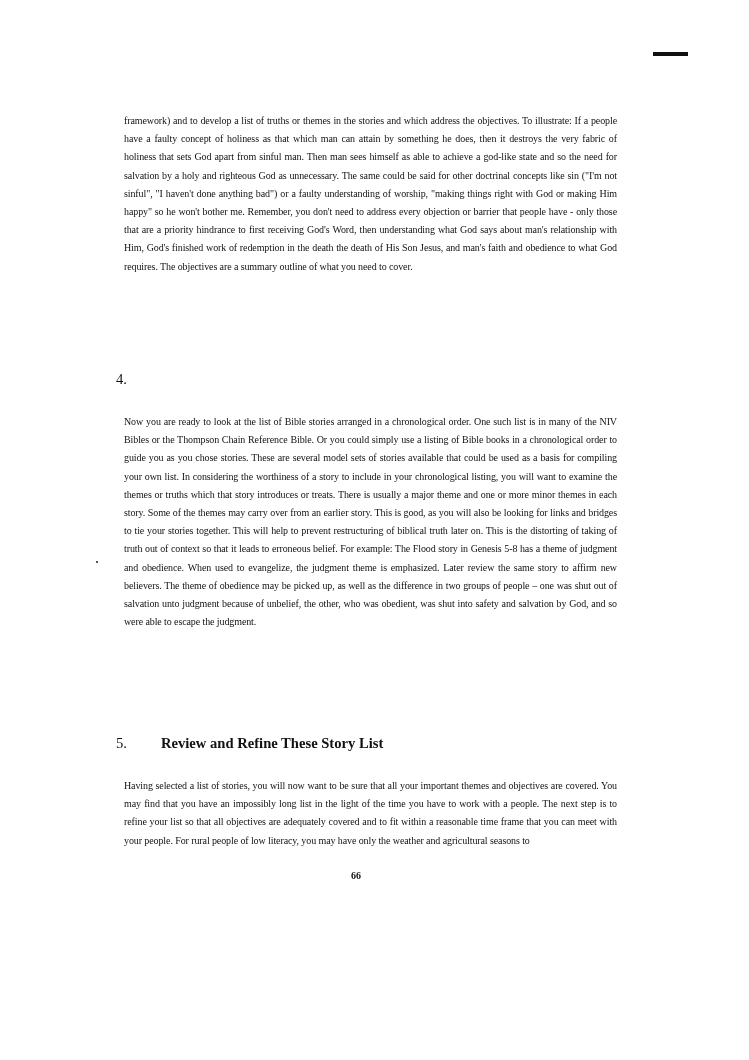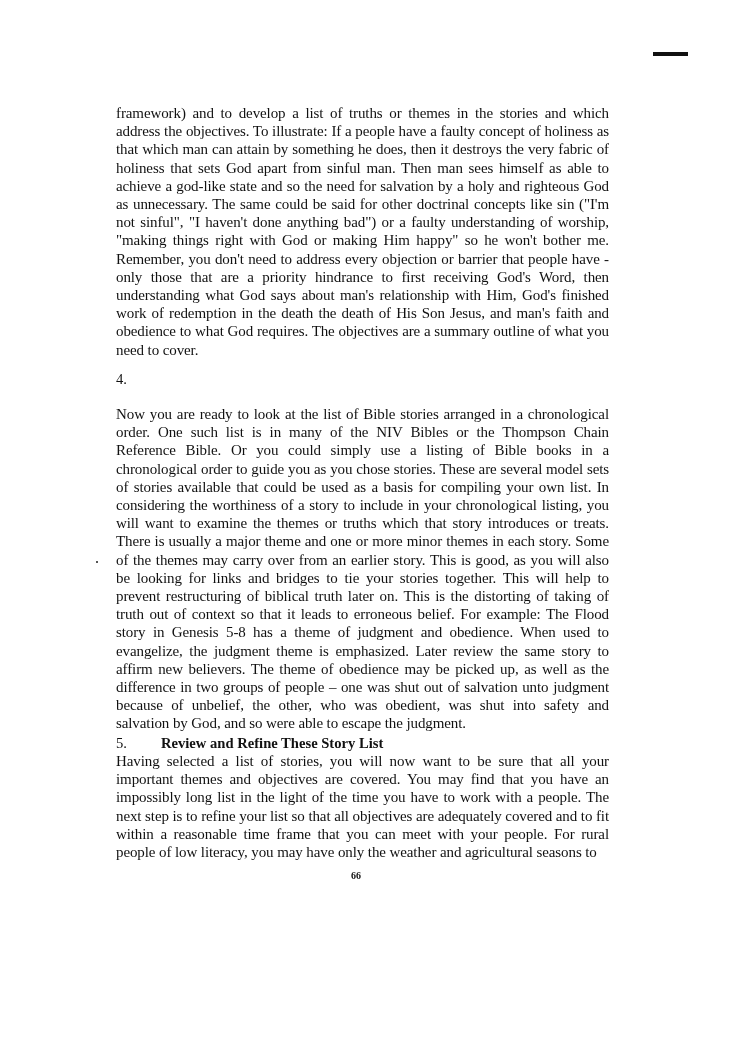--- a/index.html
+++ b/index.html
@@ -23,24 +23,24 @@
       height: 4px;
       background: #111;
     }
     .page {
       position: absolute;
       left: 116px;
       top: 104px;
       width: 493px;
     }
     .para {
-      font-size: 15px;
+      font-size: 10px;
       line-height: 18.2px;
       text-align: justify;
-      margin: 0;
+      margin: 8px;
       letter-spacing: -0.1px;
     }
     .heading {
       font-size: 14.6px;
       line-height: 18px;
       font-weight: bold;
       margin: 0;
       display: flex;
     }
     .heading .num {
@@ -48,21 +48,21 @@
       width: 45px;
       display: inline-block;
     }
     .heading .title {
       font-weight: bold;
     }
     .p1 { position: absolute; top: 0; left: 0; width: 493px; }
     .h4 { position: absolute; top: 266px; left: 0; width: 493px; }
     .p2 { position: absolute; top: 301px; left: 0; width: 493px; }
     .h5 { position: absolute; top: 630px; left: 0; width: 493px; }
-    .p3 { position: absolute; top: 648px; left: 0; width: 493px; }
+    .p3 { position: absolute; top: 665px; left: 0; width: 493px; }
     .page-number {
       position: absolute;
       left: 351px;
       top: 870px;
       font-size: 10px;
       font-weight: bold;
       font-family: "Liberation Serif", serif;
     }
     .speck {
       position: absolute;

